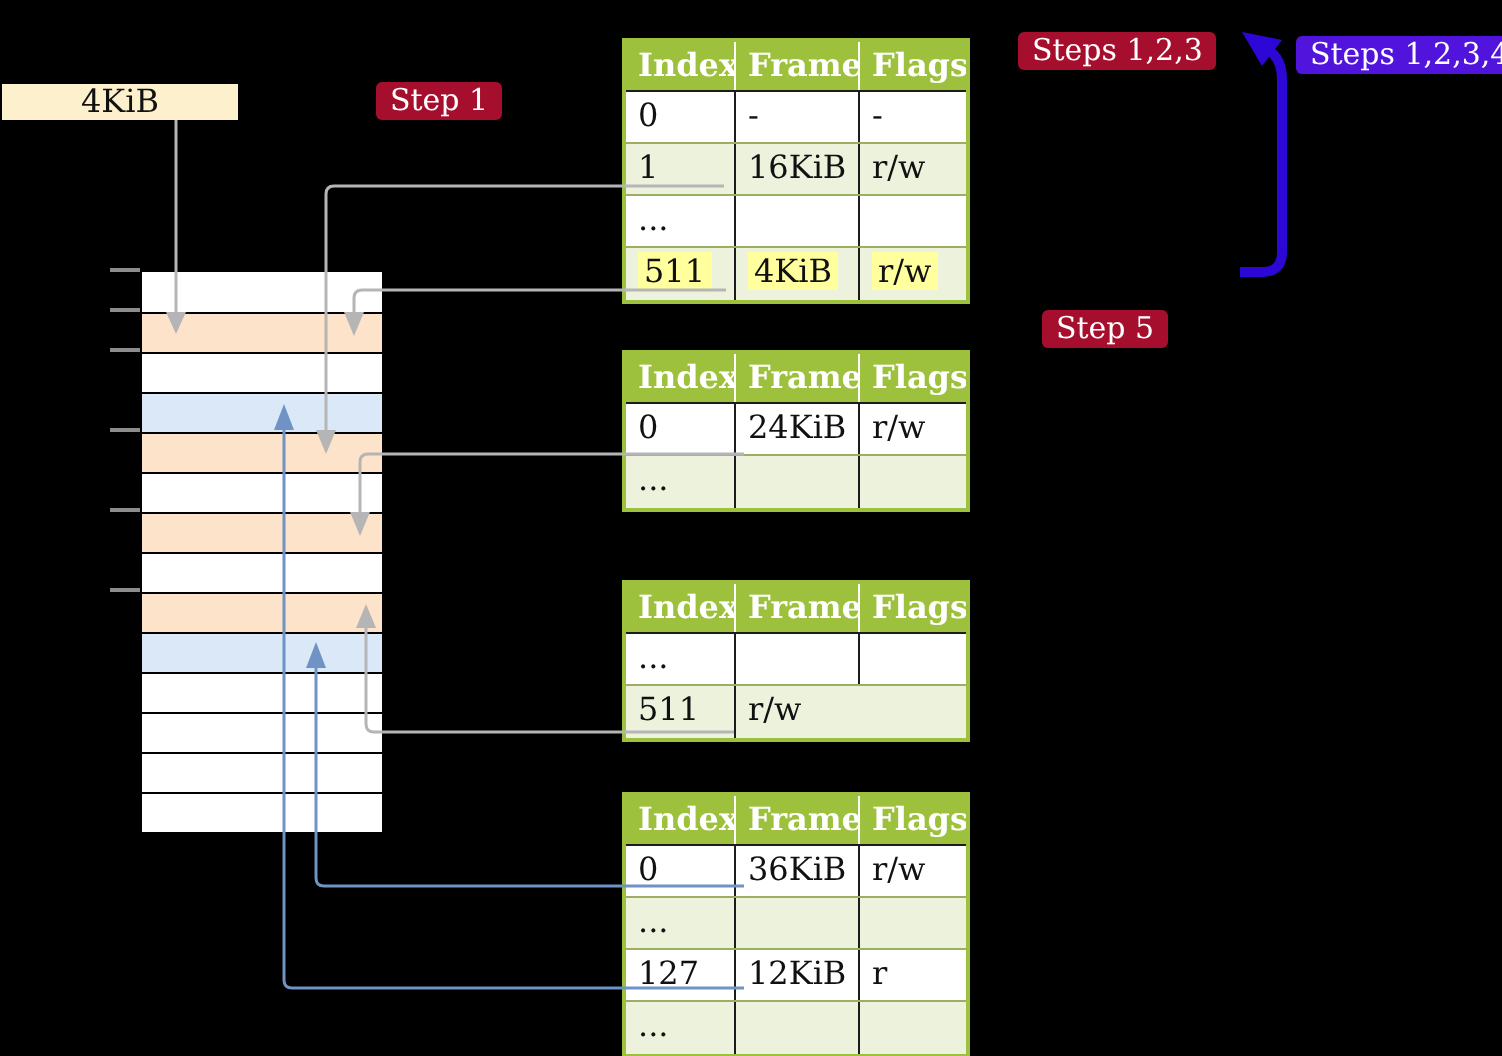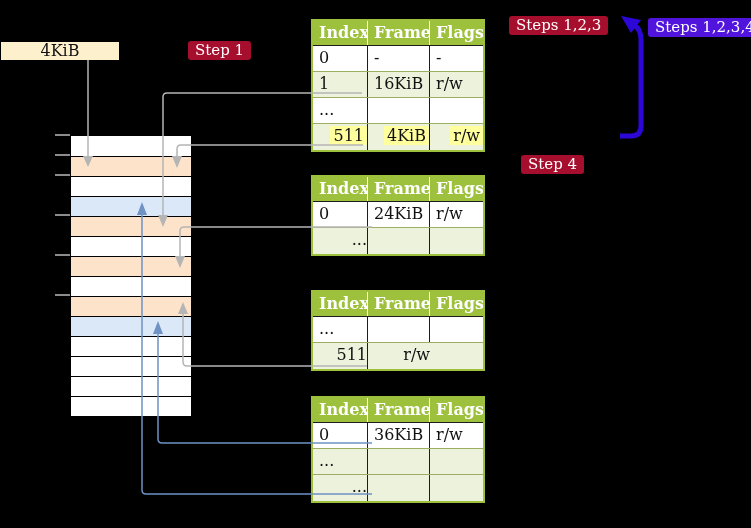--- a/index.html
+++ b/index.html
@@ -32,21 +32,21 @@
   
   .ptable{position:absolute;left:311px;width:170px;border:2px solid var(--table-header-green,#9dc13c);background:#fff;}
   .ptable1{top:19px}.ptable2{top:175px}.ptable3{top:290px}.ptable4{top:396px}
   .thead{display:grid;grid-template-columns:55px 62px 1fr;height:25px;box-sizing:border-box;
          background:var(--table-header-green,#9dc13c);border-bottom:1px solid #1c1c1c;}
   .th{color:#fff;font-weight:bold;font-size:16px;line-height:23px;padding-left:6px;
       border-right:1.5px solid #fdfdfd;overflow:hidden;}
   .th:last-child{border-right:none;}
   .trow{display:grid;grid-template-columns:55px 62px 1fr;height:26px;box-sizing:border-box;
         border-bottom:1px solid #9cae62;background:#fff;}
-  .trow:last-child{border-bottom:none;text-align:right;}
+  .trow:last-child{border-bottom:none;}
   .trow.shaded{background:var(--table-row-green,#edf2dd);}
   .td{font-size:16px;color:#111;line-height:24px;padding-left:6px;border-right:1.5px solid #1c1c1c;overflow:hidden;}
   .td:last-child{border-right:none;}
   .hl{background:var(--highlight-yellow,#ffff9e);padding:0 3px;}
 
   
   .overlay{position:absolute;left:0;top:0;pointer-events:none;}
   .gray-line{stroke:var(--connector-gray,#b5b5b5);stroke-width:1.5;fill:none;}
   .gray-fill{fill:var(--connector-gray,#b5b5b5);}
   .blue-line{stroke:var(--connector-blue,#6e93c4);stroke-width:1.5;fill:none;}
@@ -57,21 +57,21 @@
 </head>
 <body>
 
 <div class="canvas">
 
   <div class="page-size-label">4KiB</div>
 
   <div id="step0" class="badge red">Step 1</div>
   <div id="steps123" class="badge red">Steps 1,2,3</div>
   <div id="steps1234" class="badge violet">Steps 1,2,3,4</div>
-  <div id="step4" class="badge red">Step 4</div>
+  <div id="step4" class="badge red">Step 5</div>
 
   <div id="memstack" class="memstack">
       <div class="mcell white"></div>
       <div class="mcell peach"></div>
       <div class="mcell white"></div>
       <div class="mcell blue"></div>
       <div class="mcell peach"></div>
       <div class="mcell white"></div>
       <div class="mcell peach"></div>
       <div class="mcell white"></div>
@@ -158,20 +158,25 @@
       <div class="trow">
         <div class="td">0</div>
         <div class="td">36KiB</div>
         <div class="td">r/w</div>
       </div>
       <div class="trow shaded">
         <div class="td">...</div>
         <div class="td"></div>
         <div class="td"></div>
       </div>
+      <div class="trow">
+        <div class="td">127</div>
+        <div class="td">12KiB</div>
+        <div class="td">r</div>
+      </div>
       <div class="trow shaded">
         <div class="td">...</div>
         <div class="td"></div>
         <div class="td"></div>
       </div>
     </div>
 
   <svg class="overlay" width="751" height="528" viewBox="0 0 751 528">
 
     <g>

